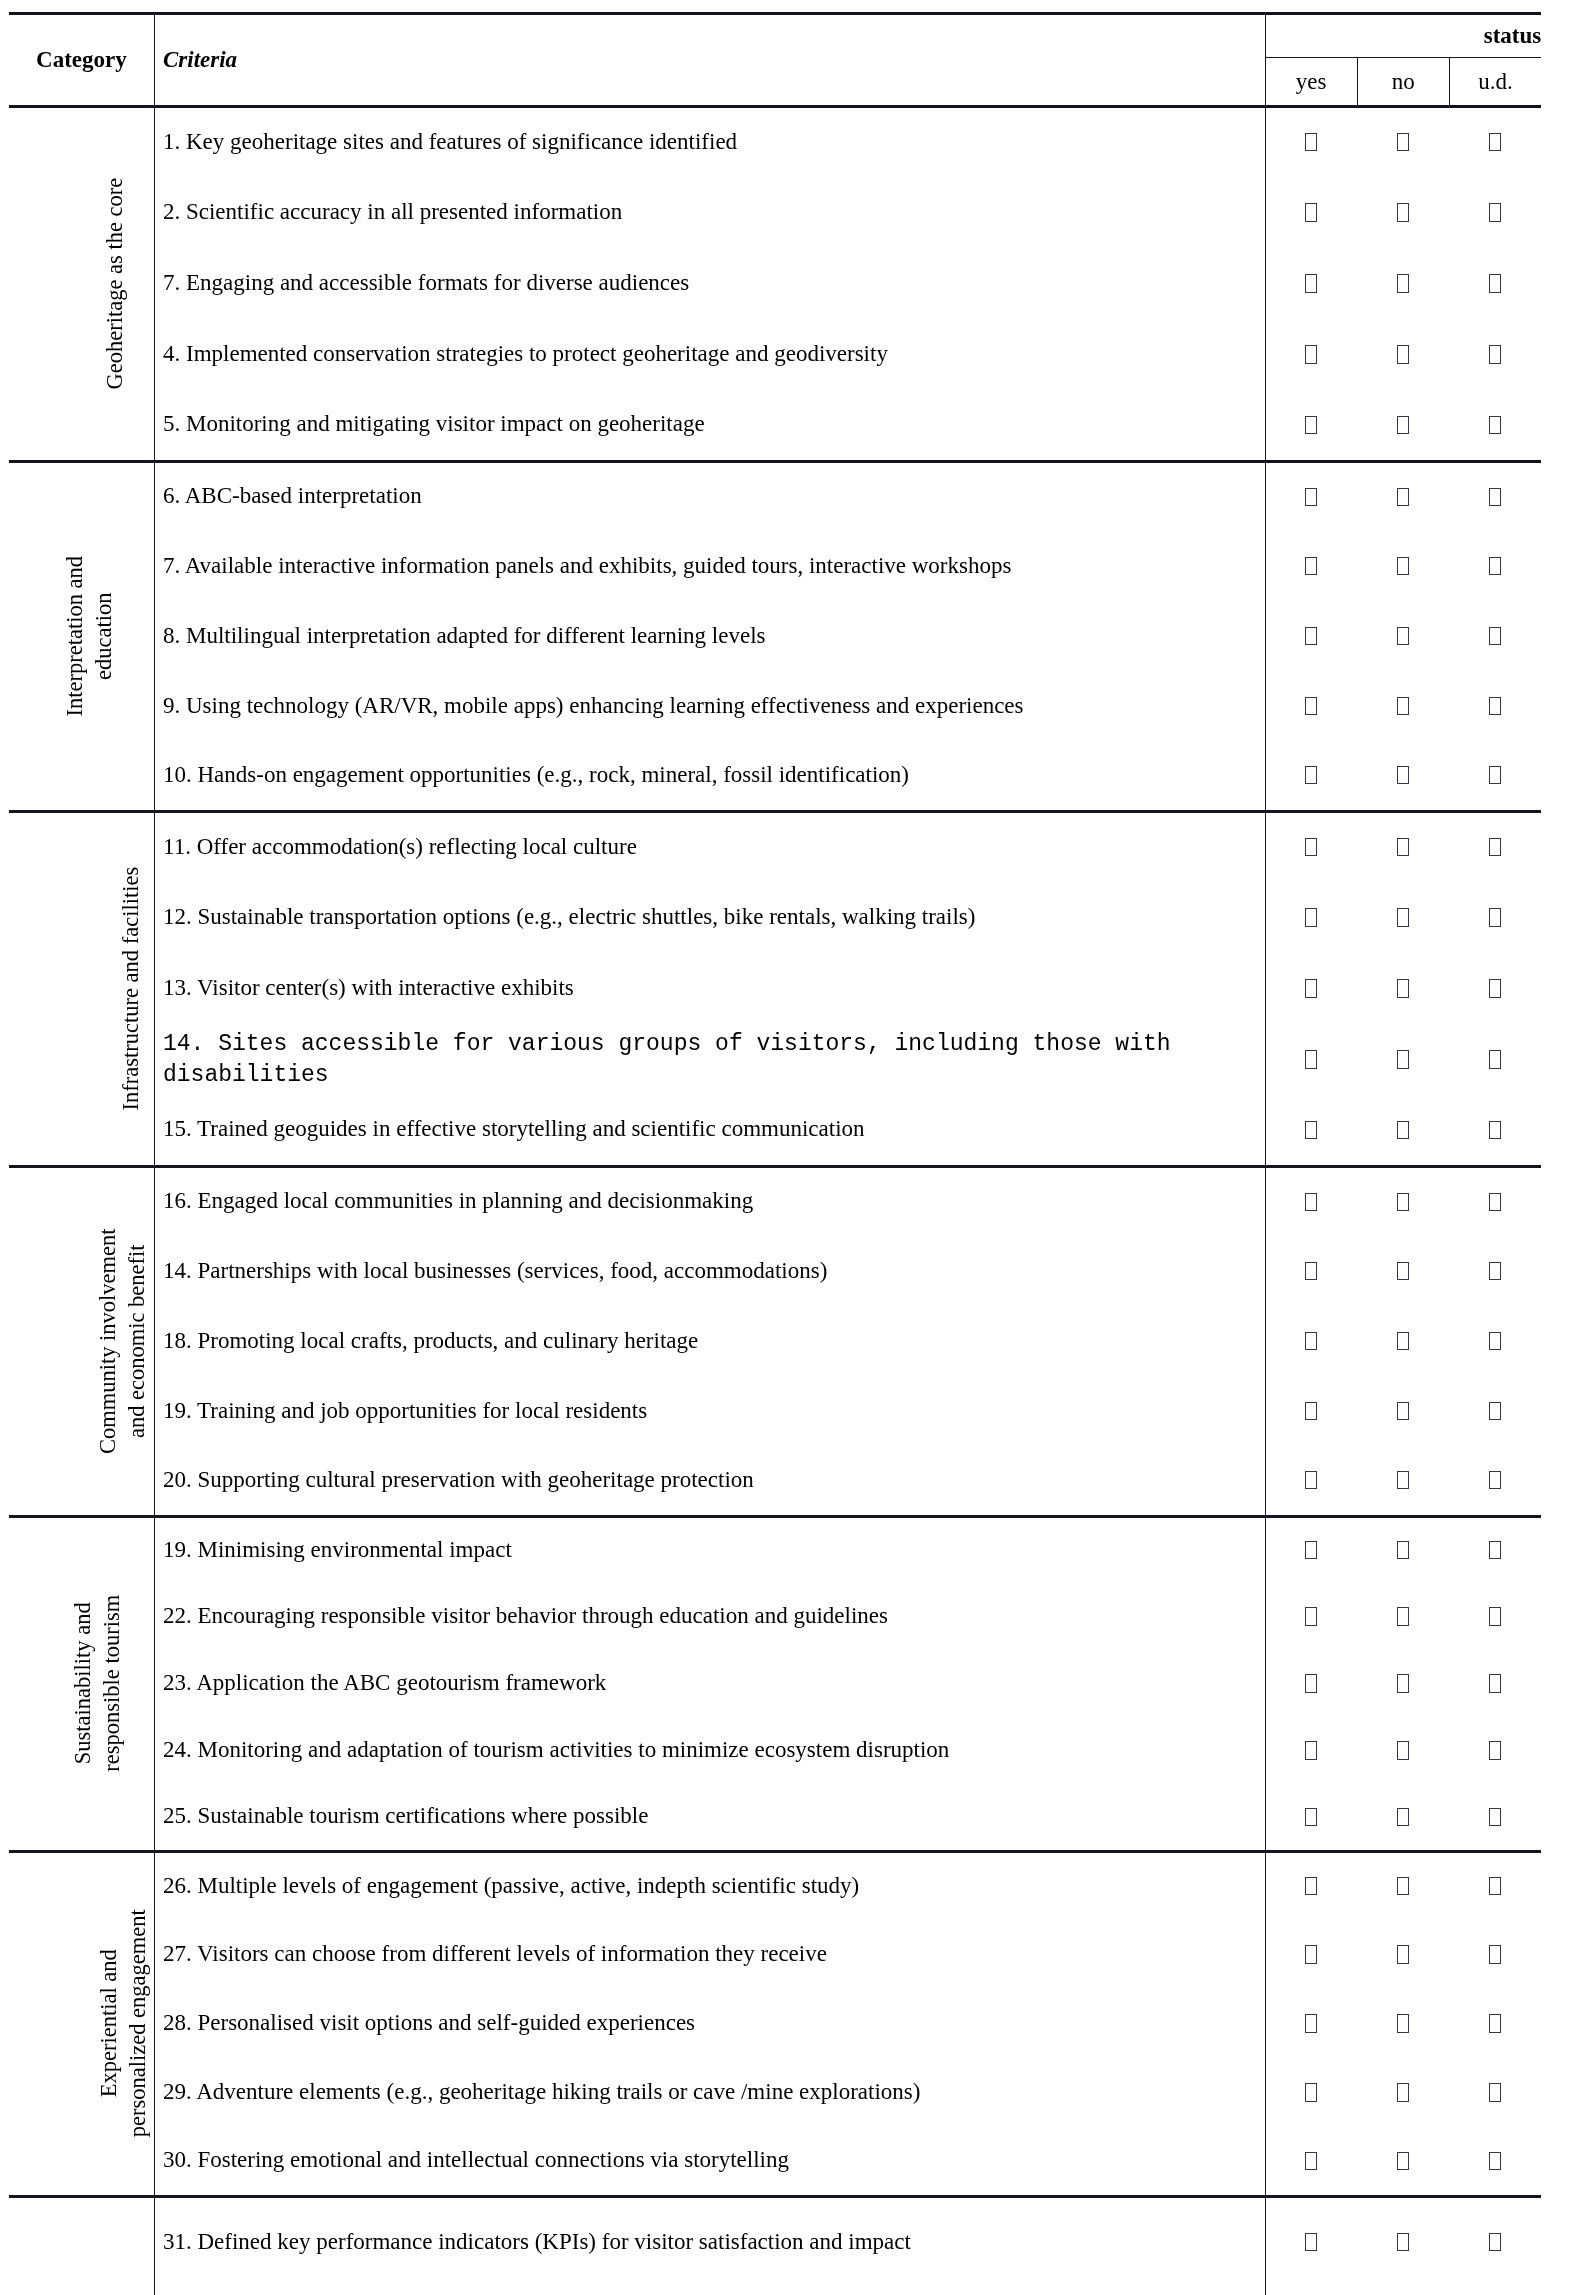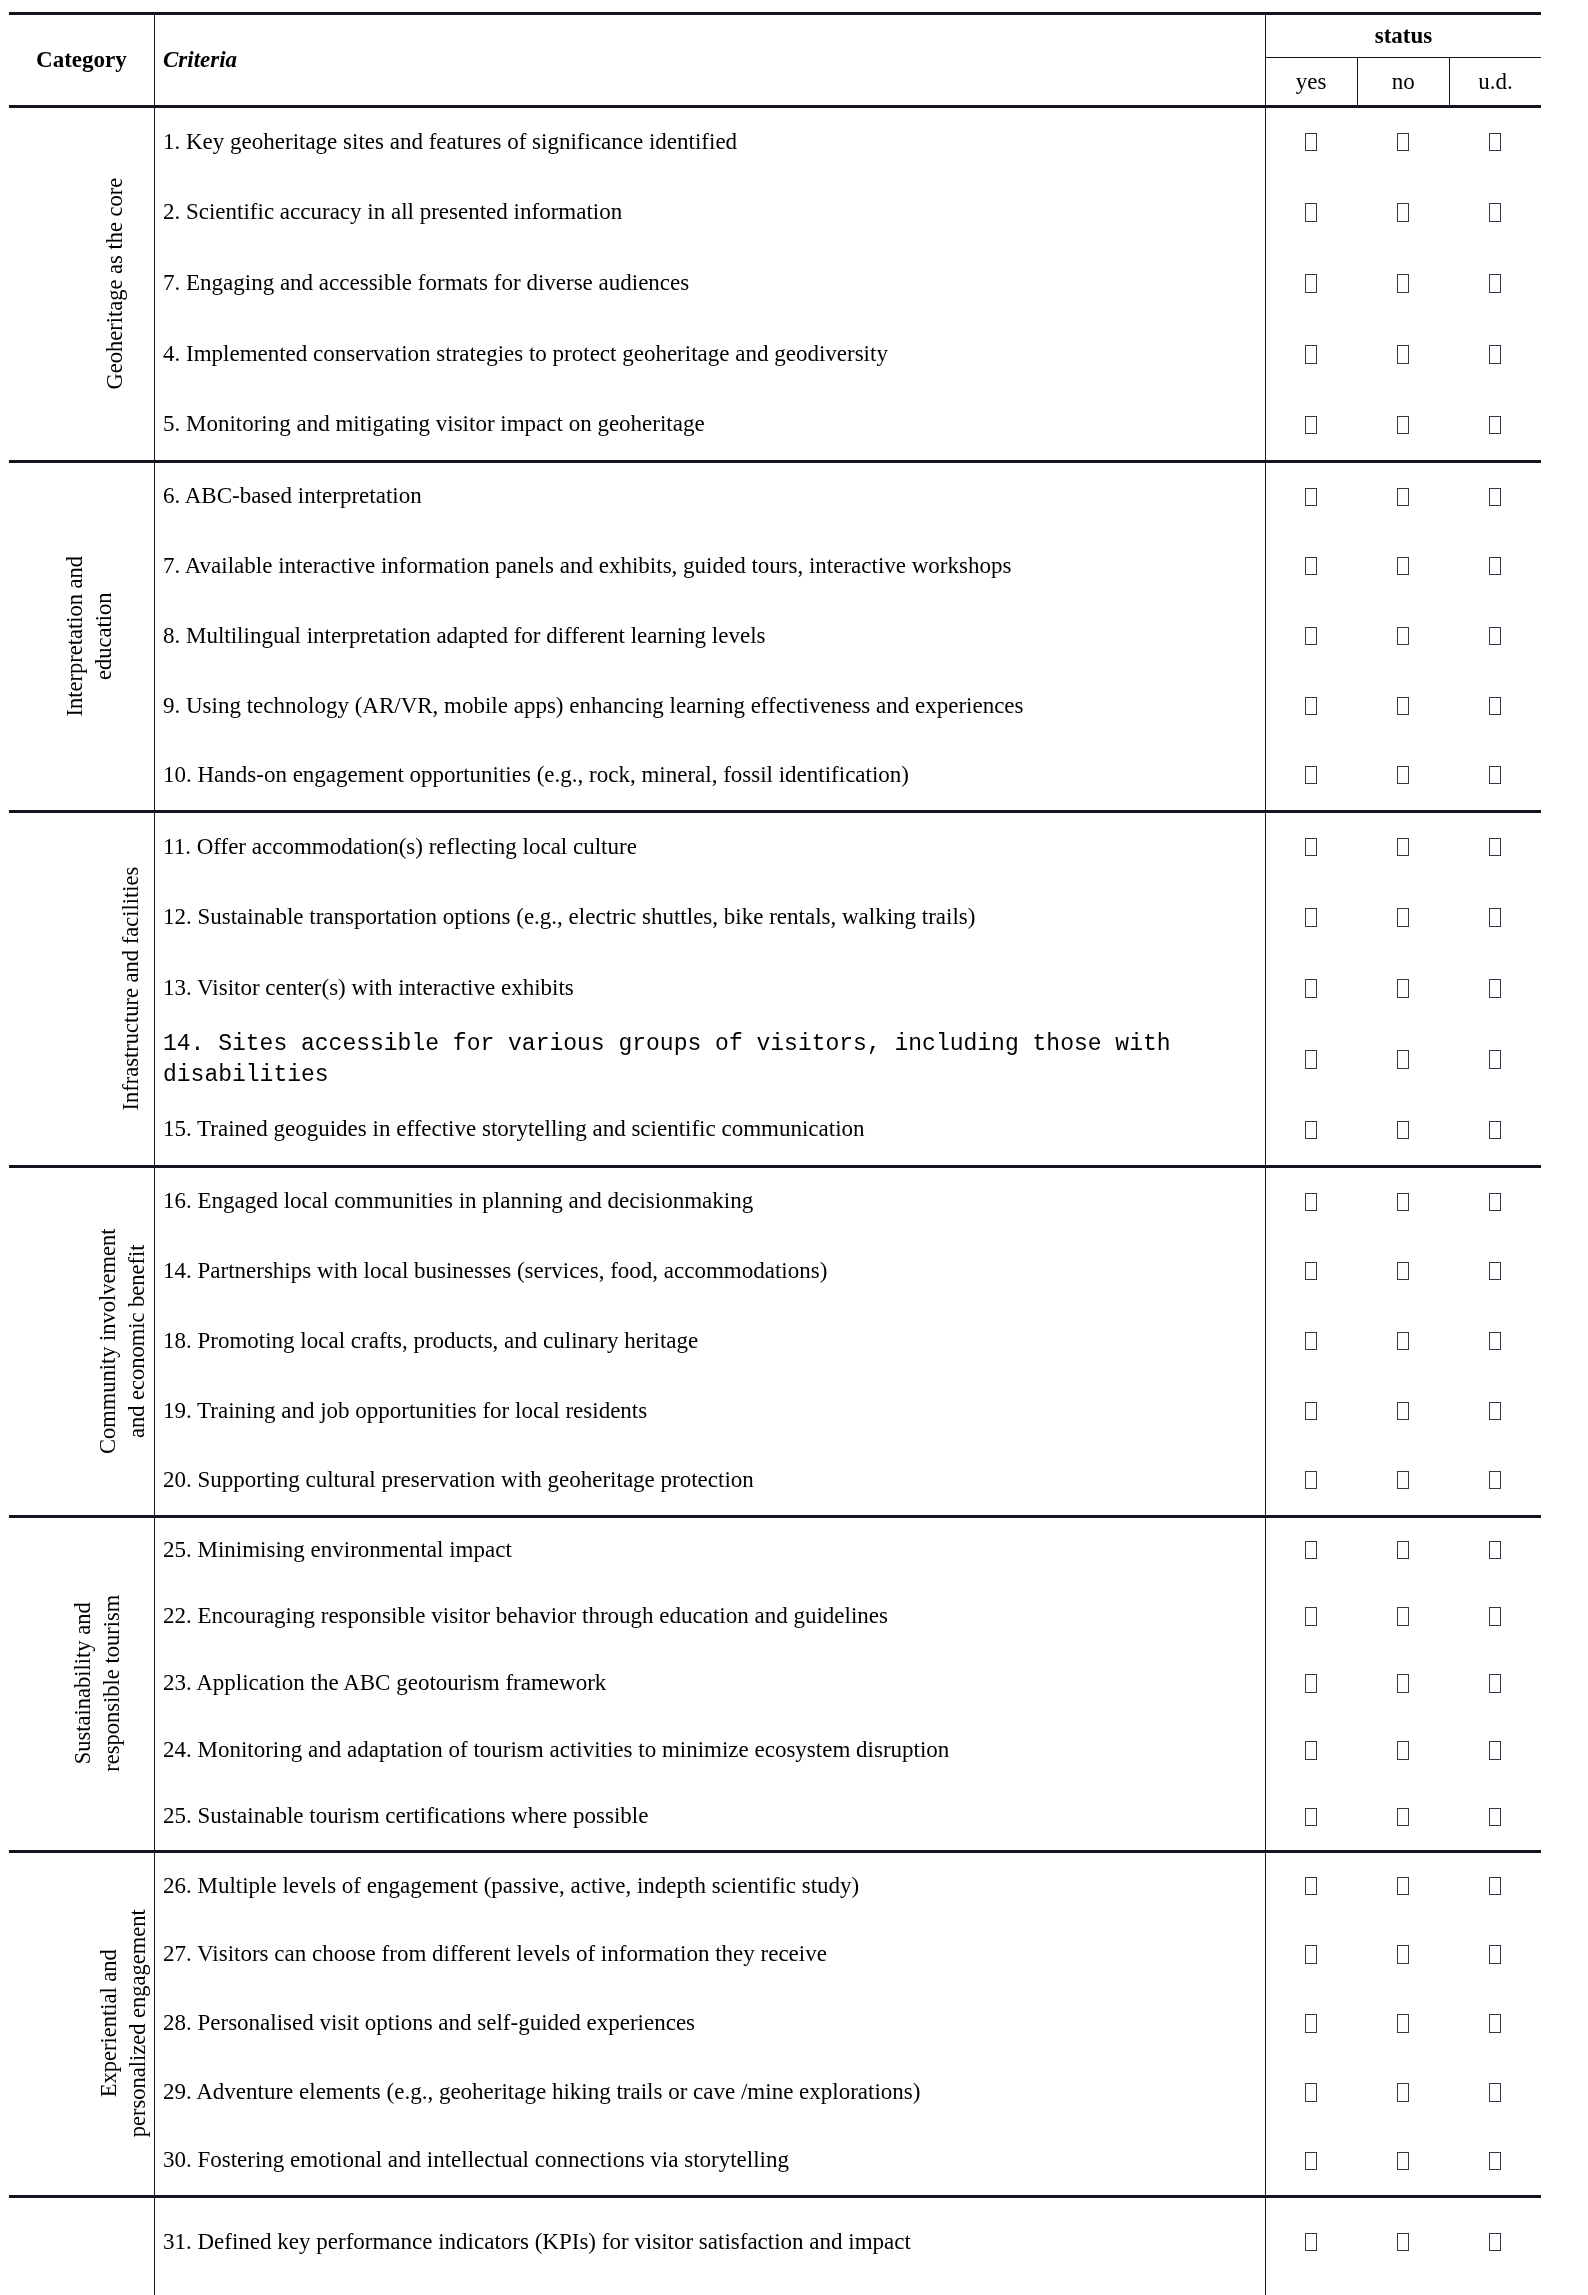--- a/index.html
+++ b/index.html
@@ -57,21 +57,21 @@
   th.h-criteria {
     border-bottom: 2.3px solid #16141f;
     text-align: left;
     padding-left: 8.3px;
     height: 90px;
     font-style: italic;
   }
   th.h-status {
     border-left: 1.8px solid #16141f;
     border-bottom: 1.4px solid #16141f;
-    text-align: center;
+    text-align: right;
     height: 42px;
   }
   th.h-sub {
     border-bottom: 2.3px solid #16141f;
     border-right: 1.4px solid #16141f;
     text-align: center;
     font-weight: normal;
     height: 46px;
   }
   th.h-sub.first { border-left: 1.8px solid #16141f; }
@@ -274,21 +274,21 @@
           <td class="box-cell"><span class="cbox"></span></td>
         </tr>
         <tr style="height: 70px;">
           <td class="crit-cell">20. Supporting cultural preservation with geoheritage protection</td>
           <td class="box-cell first"><span class="cbox"></span></td>
           <td class="box-cell"><span class="cbox"></span></td>
           <td class="box-cell"><span class="cbox"></span></td>
         </tr>
         <tr class="group-start" style="height: 67px;">
           <td class="cat-cell" rowspan="5"><span class="cat-rot"><span class="ln">Sustainability and</span><span class="ln">responsible tourism</span></span></td>
-          <td class="crit-cell">25. Minimising environmental impact</td>
+          <td class="crit-cell">19. Minimising environmental impact</td>
           <td class="box-cell first"><span class="cbox"></span></td>
           <td class="box-cell"><span class="cbox"></span></td>
           <td class="box-cell"><span class="cbox"></span></td>
         </tr>
         <tr style="height: 67px;">
           <td class="crit-cell">22. Encouraging responsible visitor behavior through education and guidelines</td>
           <td class="box-cell first"><span class="cbox"></span></td>
           <td class="box-cell"><span class="cbox"></span></td>
           <td class="box-cell"><span class="cbox"></span></td>
         </tr>

